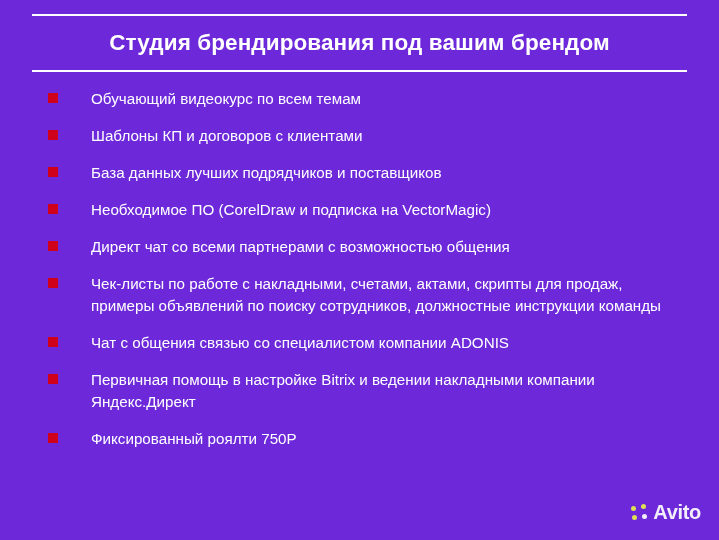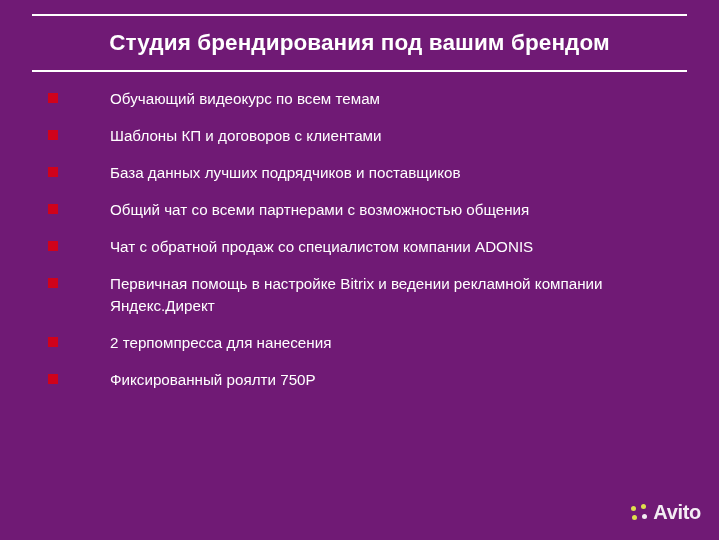--- a/index.html
+++ b/index.html
@@ -10,21 +10,21 @@
     width: 719px;
     height: 540px;
     background: #0b0b0c;
     font-family: "Liberation Sans", sans-serif;
     overflow: hidden;
   }
   .slide {
     position: relative;
     width: 719px;
     height: 540px;
-    background: #701a75;
+    background: #6d28d9;
     box-sizing: border-box;
   }
   .header {
     position: absolute;
     left: 32px;
     top: 14px;
     right: 32px;
     height: 54px;
     border-top: 2px solid #ffffff;
     border-bottom: 2px solid #ffffff;
@@ -44,21 +44,20 @@
   .list {
     position: absolute;
     left: 48px;
     top: 88px;
     right: 30px;
   }
   .item {
     display: flex;
     align-items: flex-start;
     margin-bottom: 15.5px;
-    gap: 19px;
   }
   .bullet {
     width: 10px;
     height: 10px;
     background: #d0021b;
     flex: 0 0 auto;
     margin-top: 5px;
     margin-right: 0px;
   }
   .item-text {
@@ -121,42 +120,46 @@
     <div class="item">
       <span class="bullet"></span>
       <span class="item-text">Шаблоны КП и договоров с клиентами</span>
     </div>
 
     <div class="item">
       <span class="bullet"></span>
       <span class="item-text">База данных лучших подрядчиков и поставщиков</span>
     </div>
 
+    <div class="item">
+      <span class="bullet"></span>
+      <span class="item-text">Необходимое ПО (CorelDraw и подписка на VectorMagic)</span>
+    </div>
 
     <div class="item">
       <span class="bullet"></span>
-      <span class="item-text">Общий чат со всеми партнерами с возможностью общения</span>
+      <span class="item-text">Директ чат со всеми партнерами с возможностью общения</span>
     </div>
 
+    <div class="item">
+      <span class="bullet"></span>
+      <span class="item-text">Чек-листы по работе с накладными, счетами, актами, скрипты для продаж, примеры объявлений по поиску сотрудников, должностные инструкции команды</span>
+    </div>
 
 
     <div class="item">
       <span class="bullet"></span>
-      <span class="item-text">Чат с обратной продаж со специалистом компании ADONIS</span>
+      <span class="item-text">Чат с общения связью со специалистом компании ADONIS</span>
     </div>
 
     <div class="item">
       <span class="bullet"></span>
-      <span class="item-text">Первичная помощь в настройке Bitrix и ведении рекламной компании Яндекс.Директ</span>
+      <span class="item-text">Первичная помощь в настройке Bitrix и ведении накладными компании Яндекс.Директ</span>
     </div>
 
-    <div class="item">
-      <span class="bullet"></span>
-      <span class="item-text">2 терпомпресса для нанесения</span>
-    </div>
 
     <div class="item">
       <span class="bullet"></span>
       <span class="item-text">Фиксированный роялти 750Р</span>
     </div>
 
   </div>
 
   <div class="watermark">
     <span class="wm-dots">

